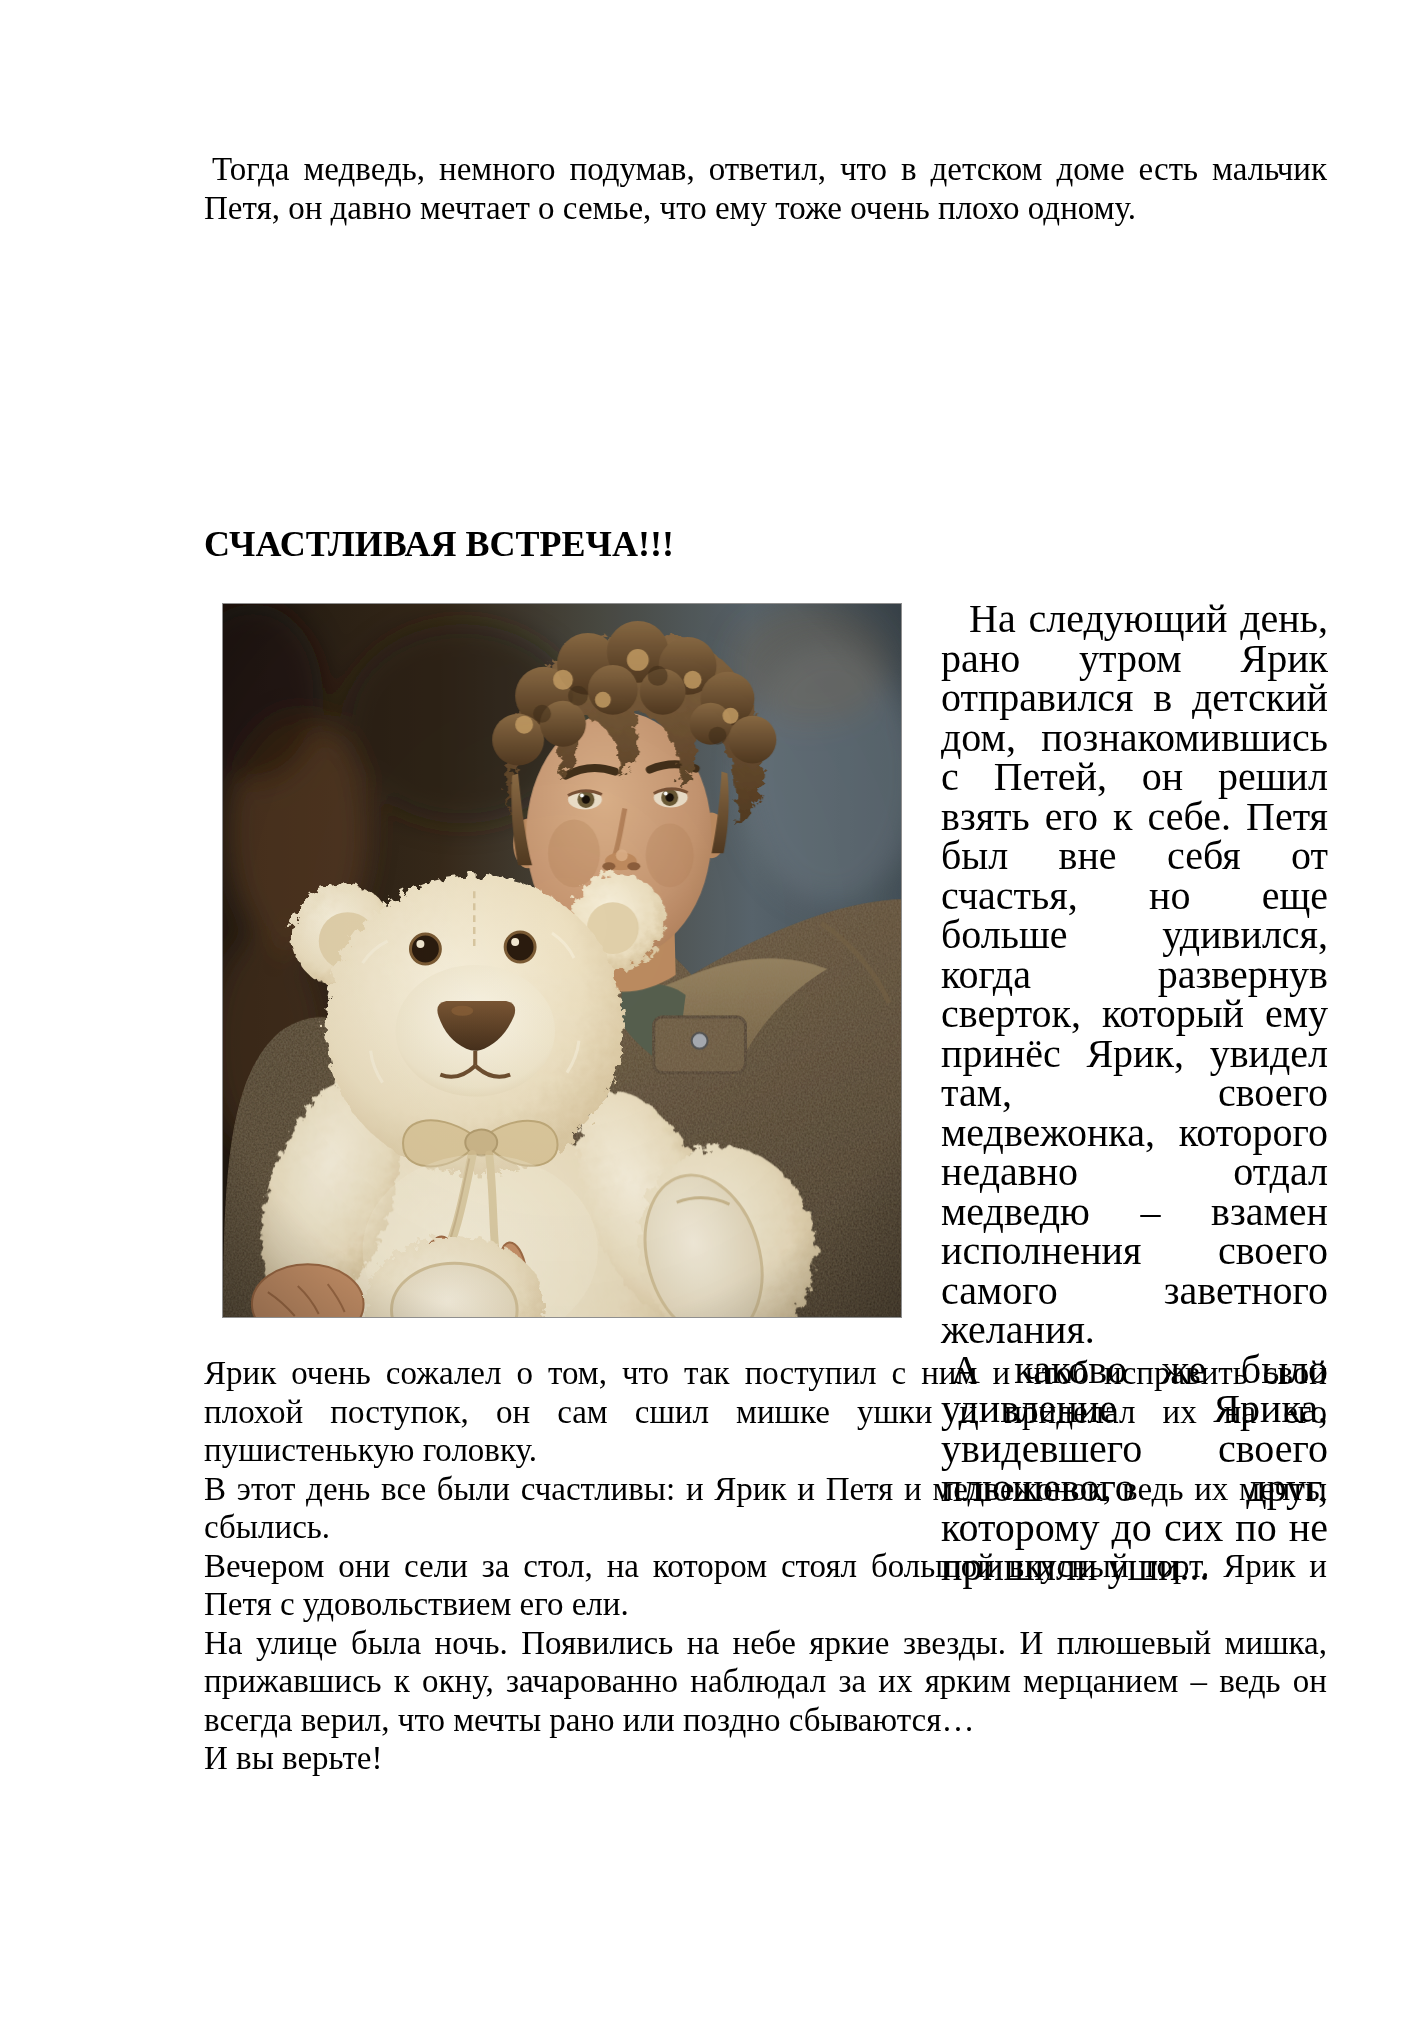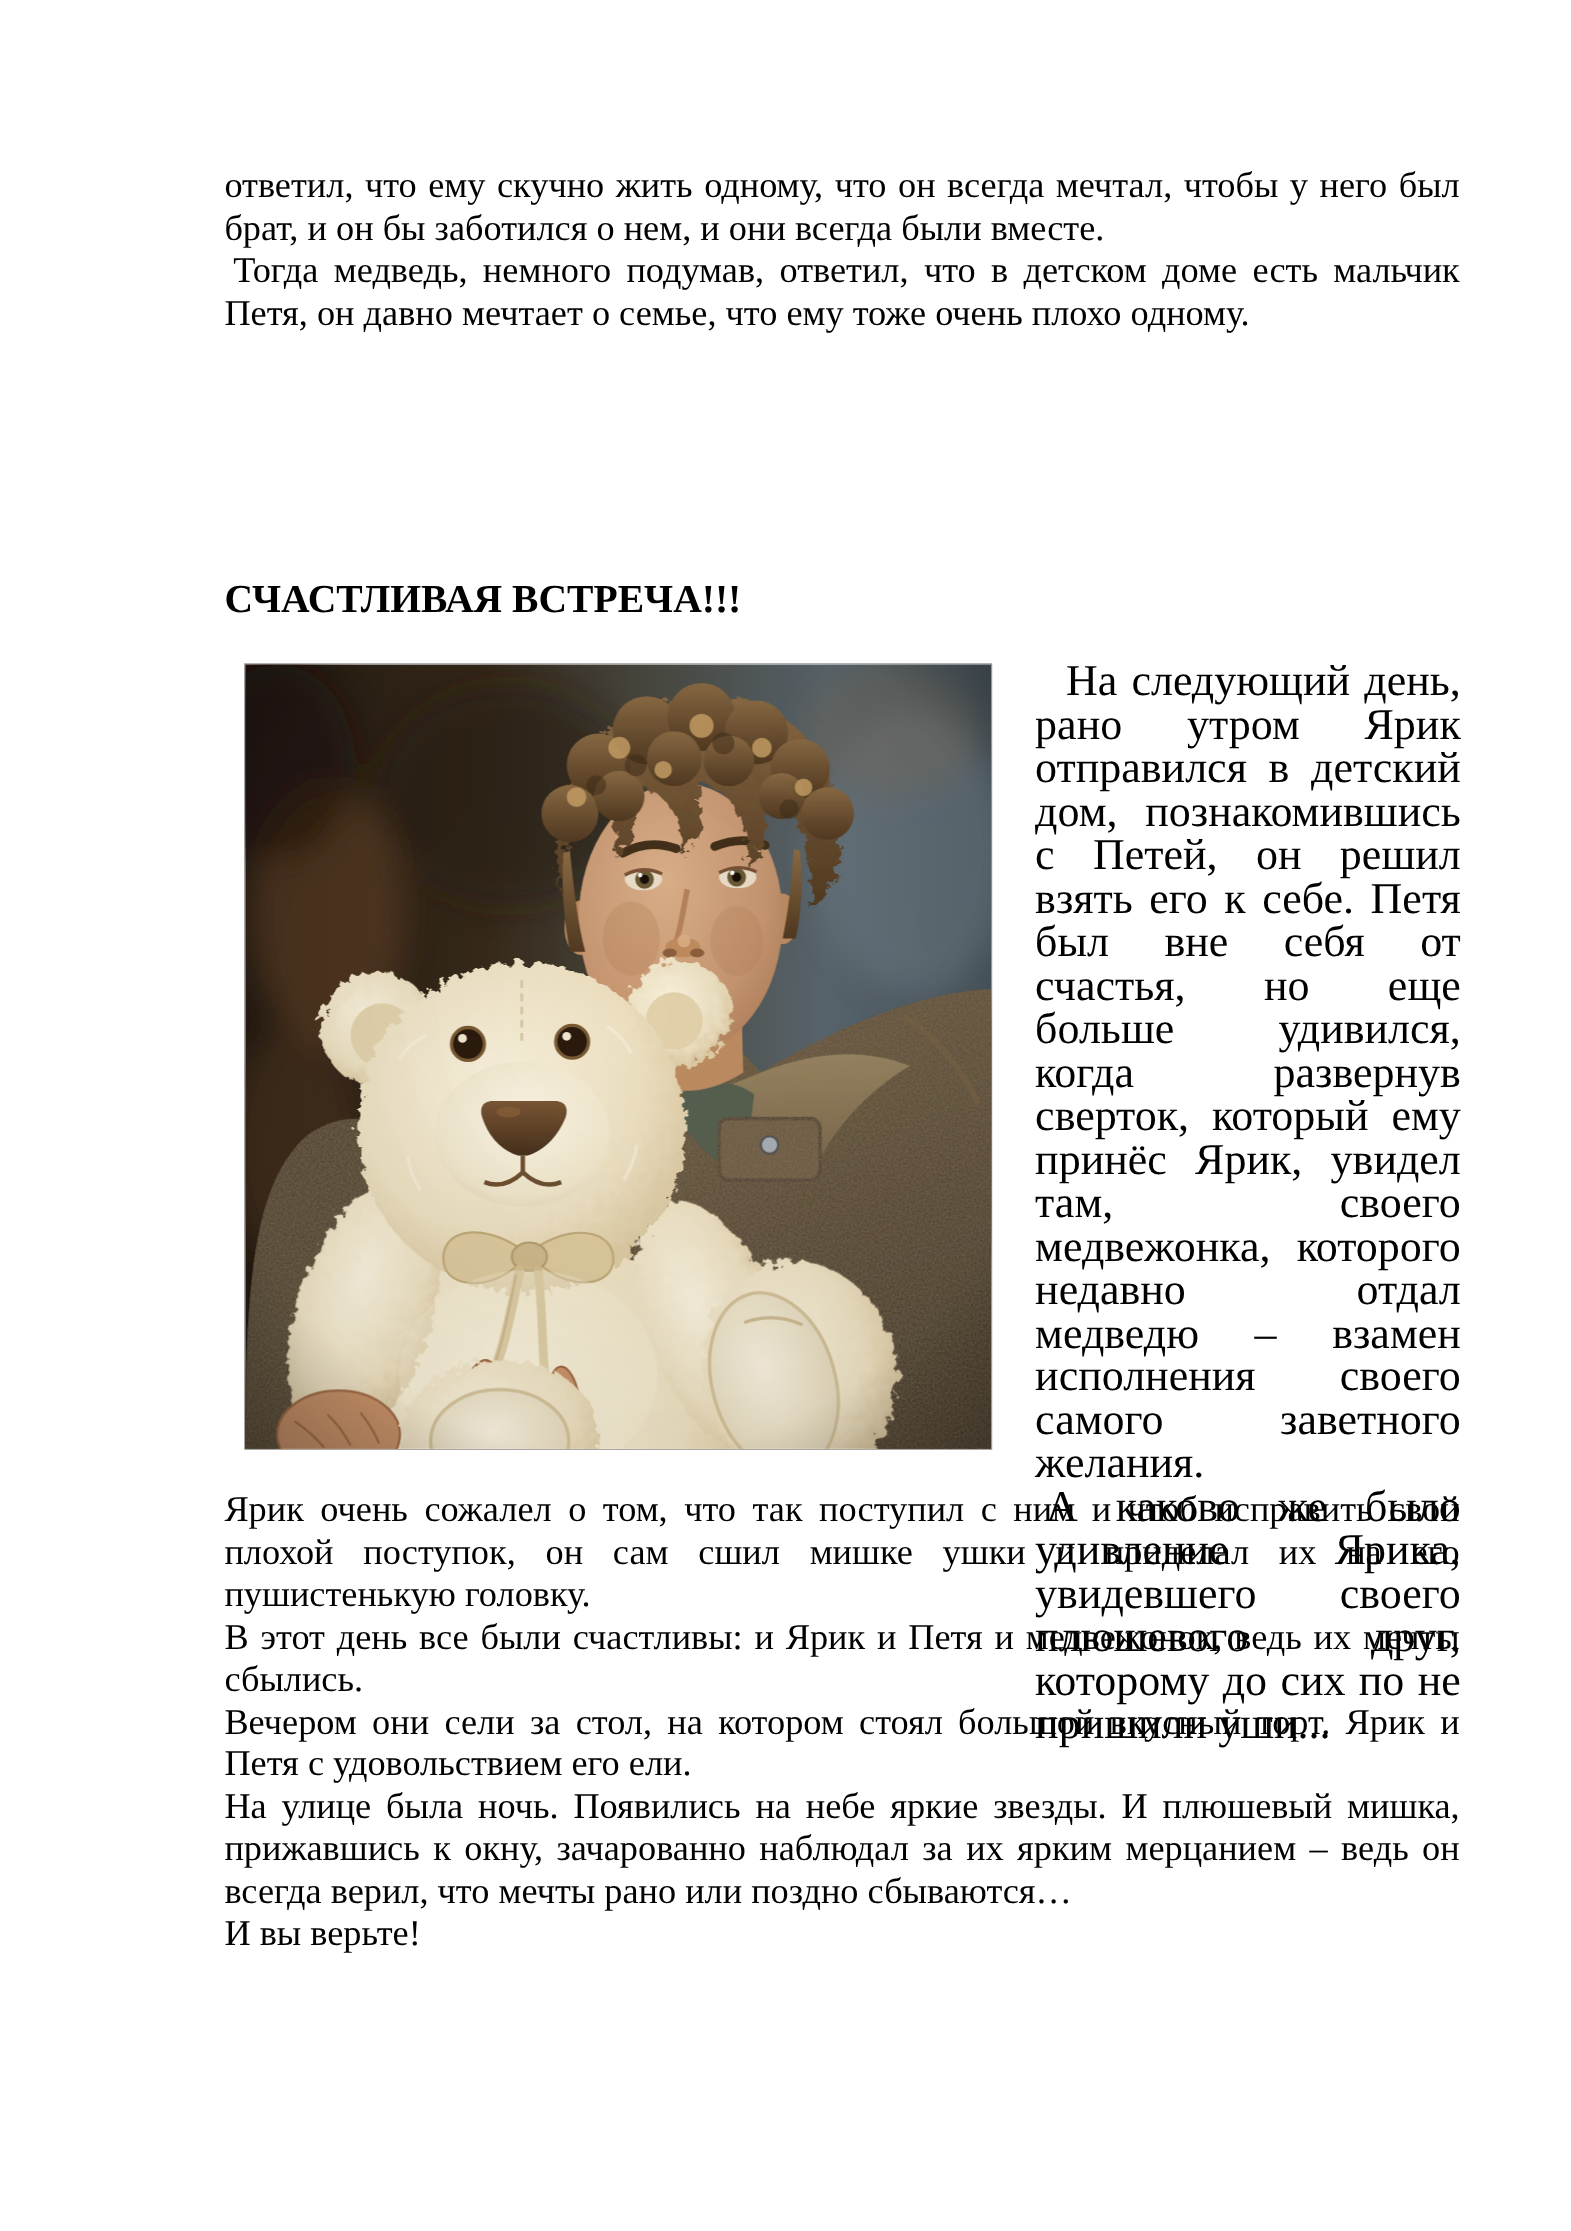--- a/index.html
+++ b/index.html
@@ -39,21 +39,20 @@
     font-size:33px;line-height:38.5px;text-align:justify;
   }
   .bottom-text p{margin:0;}
 </style>
 </head>
 <body>
 
 <div class="page">
 
   <div class="top-text">
-    <p>ответил, что ему скучно жить одному, что он всегда мечтал, чтобы у него был брат, и он бы заботился о нем, и они всегда были вместе.</p>
     <p class="p-indent-sm">Тогда медведь, немного подумав, ответил, что в детском доме есть мальчик Петя, он давно мечтает о семье, что ему тоже очень плохо одному.</p>
   </div>
 
   <div class="doc-title">СЧАСТЛИВАЯ ВСТРЕЧА!!!</div>
 
   <div class="photo">
     <svg viewBox="0 0 680 715" preserveAspectRatio="none">
       <defs>
         <linearGradient id="bgGrad" x1="0" y1="0" x2="1" y2="0">
           <stop offset="0" stop-color="#241b12"></stop>

